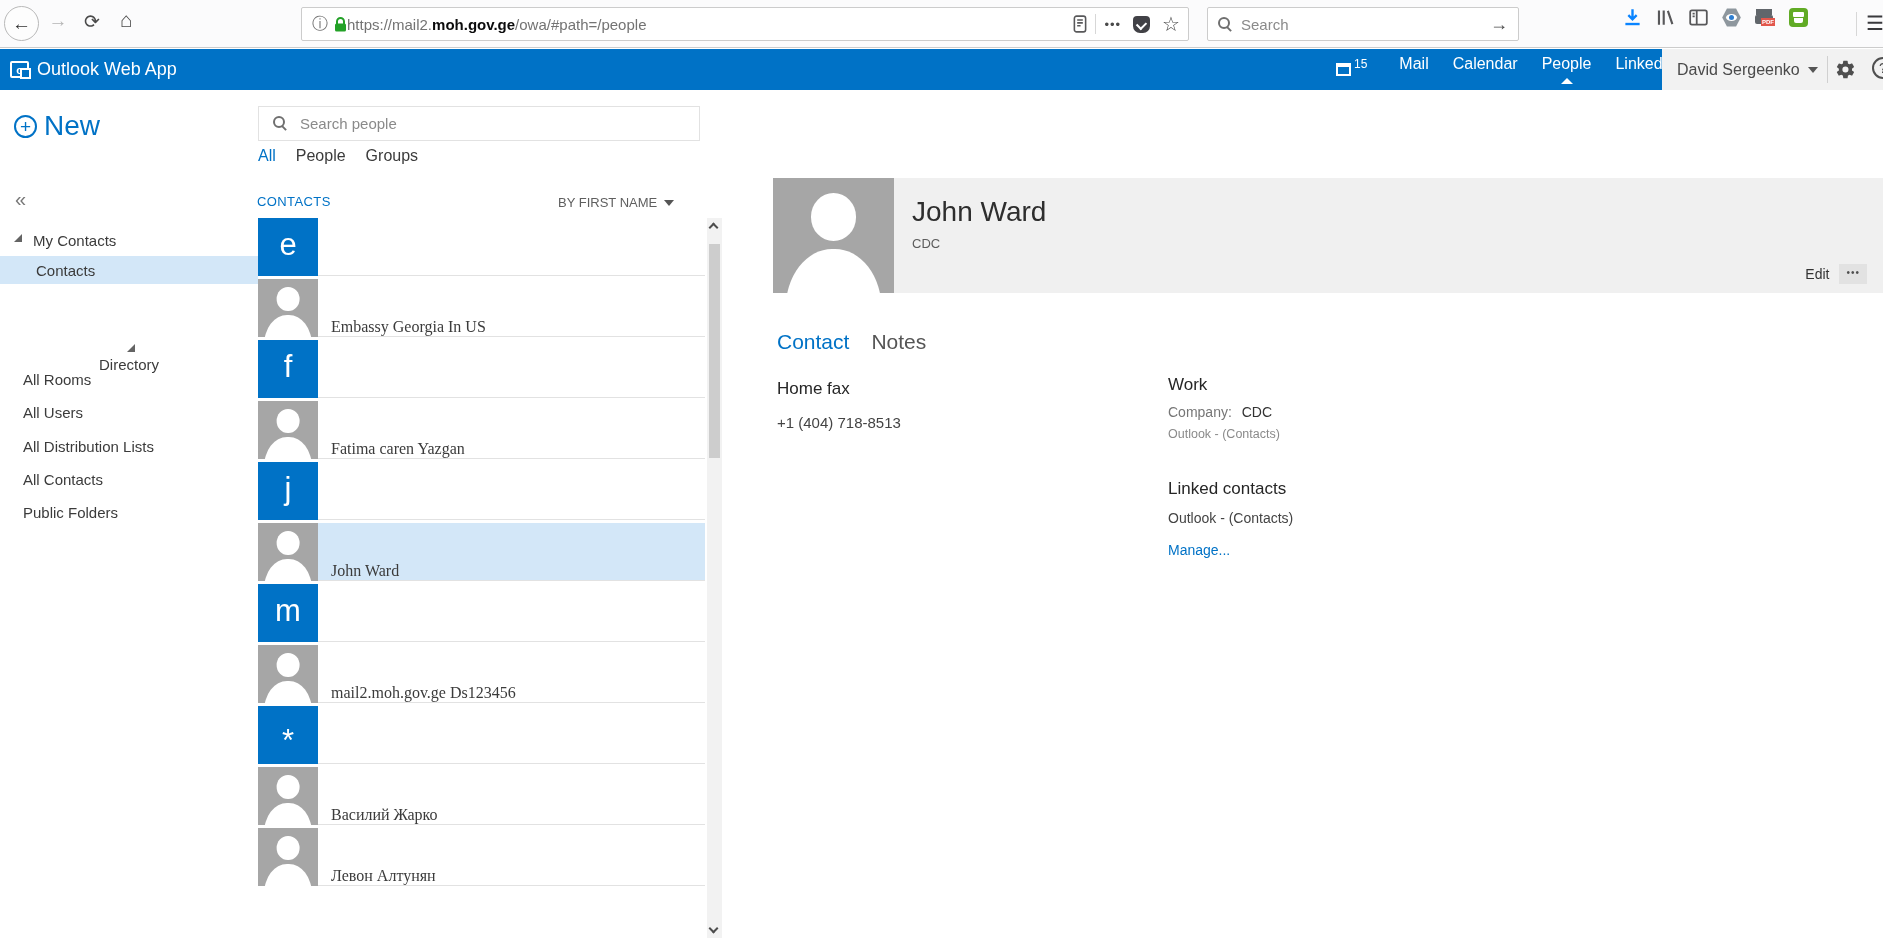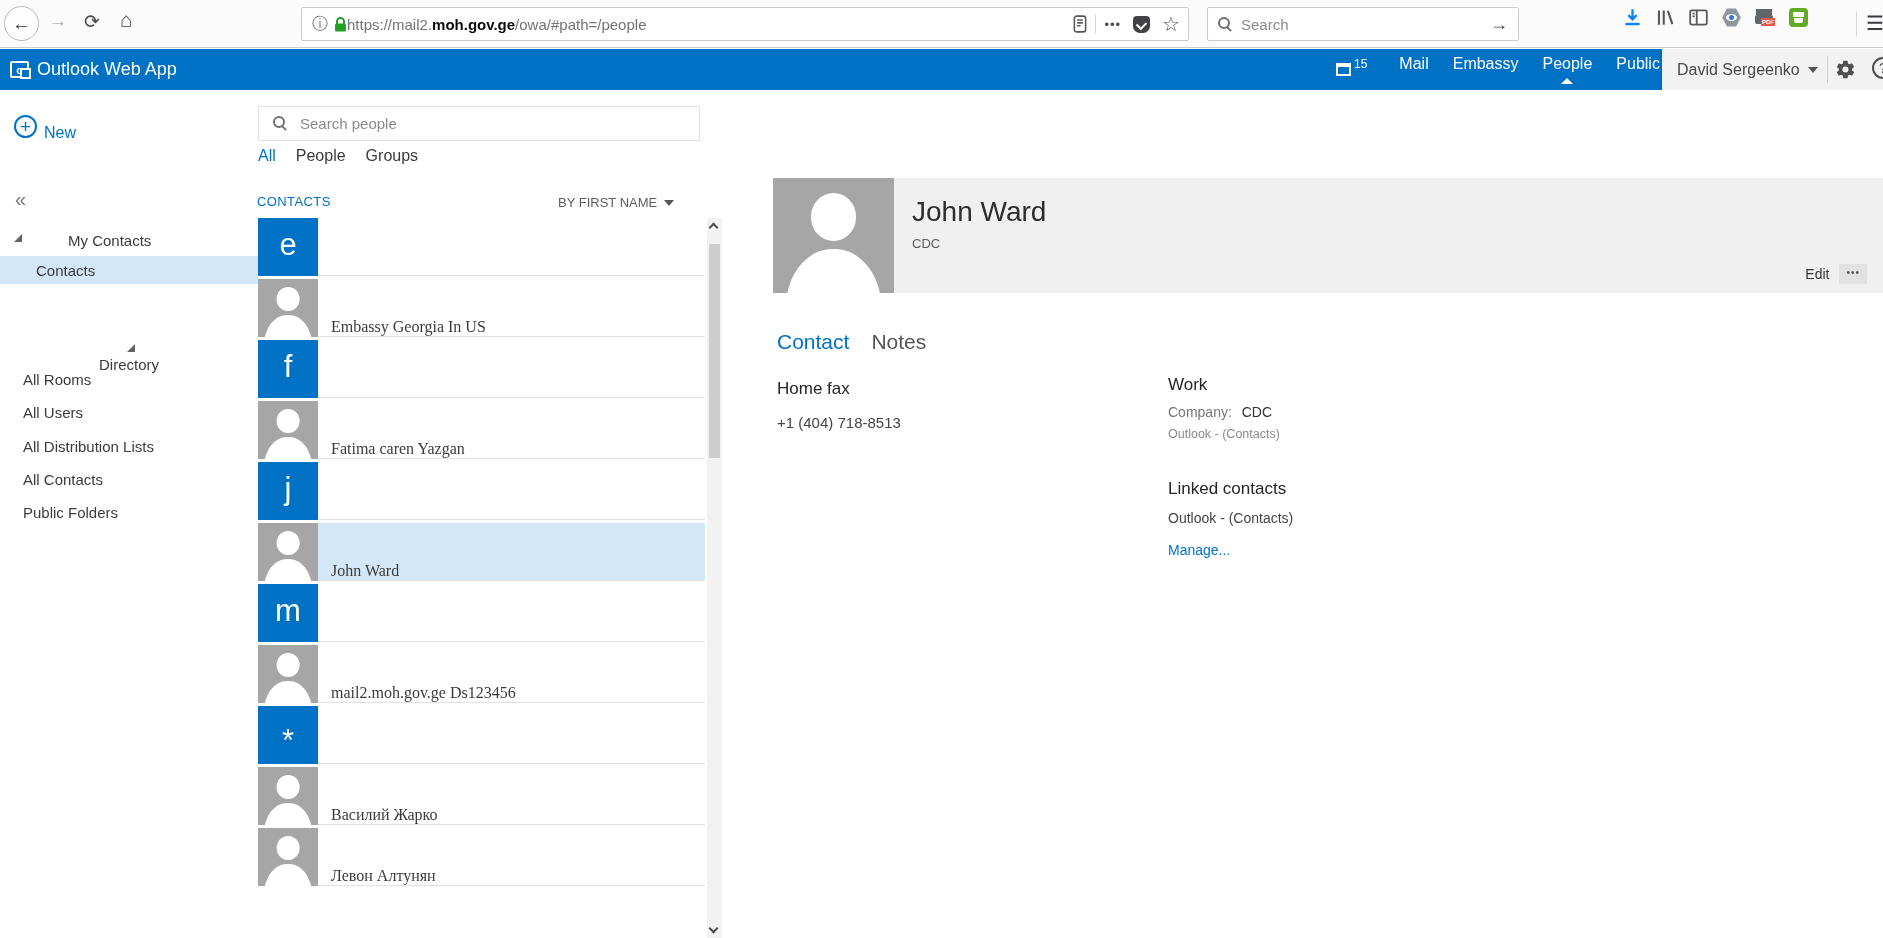--- a/index.html
+++ b/index.html
@@ -55,21 +55,21 @@
   .user-area { position:absolute; left:1662px; top:49px; width:221px; height:41px; background:#f2f2f2; display:flex; align-items:center; }
   .user-name { margin-left:15px; font-size:16px; color:#4a4a4a; }
   .caret-down { width:0; height:0; border-left:5px solid transparent; border-right:5px solid transparent; border-top:6px solid #555; margin-left:8px; }
   .user-vline { position:absolute; left:165px; top:7px; width:1px; height:27px; background:#d0d0d0; }
   .gear-wrap { position:absolute; left:173px; top:10px; }
   .help-partial { position:absolute; left:210px; top:8px; width:22px; height:22px; border:2px solid #4f4f4f; border-radius:50%; color:#4f4f4f; font-size:14px; text-align:center; line-height:19px; }
 
   
   .new-btn { position:absolute; left:14px; top:110px; display:flex; align-items:center; gap:7px; color:#0072c6; }
   .plus-circle { width:23px; height:23px; border:2px solid #0072c6; border-radius:50%; font-size:19px; line-height:20px; text-align:center; }
-  .new-label { font-size:16px; font-weight:300;margin-top:14px; }
+  .new-label { font-size:28px; font-weight:300; }
   .collapse-glyph { position:absolute; left:15px; top:188px; font-size:20px; color:#777; }
   .tree-row { position:absolute; left:0; width:258px; height:28px; display:flex; align-items:center; font-size:15px; color:#3b3b3b; }
   .tree-row.sel { background:#d3e7f8; }
   .expander { width:0; height:0; border-left:8px solid transparent; border-bottom:8px solid #646464; margin:0 11px 4px 14px; }
   .tree-indent { margin-left:23px; }
 
   
   .ppl-search { position:absolute; left:258px; top:106px; width:442px; height:35px; background:#fff; border:1px solid #e2e2e2; display:flex; align-items:center; padding:0 14px; }
   .ppl-search input { border:none; outline:none; flex:1; font-size:15px; font-family:inherit; margin-left:12px; background:transparent; }
   .ppl-search input::placeholder { color:#8a8a8a; }
@@ -172,26 +172,26 @@
   <div class="brand">
     <span class="owa-logo">o</span>
     <span>Outlook Web App</span>
   </div>
   <div class="owa-nav">
     <span class="cal-wrap">
       <span class="cal-icon"></span>
       <span class="cal-badge">15</span>
     </span>
     <span class="nav-item">Mail</span>
-    <span class="nav-item">Embassy</span>
+    <span class="nav-item">Calendar</span>
     <span class="nav-item">
         <span>People</span>
         <span class="nav-caret"></span>
       </span>
-    <span class="nav-item">Public</span>
+    <span class="nav-item">Linked</span>
   </div>
 </div>
 <div class="user-area">
   <span class="user-name">David Sergeenko</span>
   <span class="caret-down"></span>
   <span class="user-vline"></span>
   <span class="gear-wrap">
     <svg width="21" height="21" viewBox="0 0 24 24" fill="#4f4f4f">
         <path d="M19.4 13c.04-.33.06-.66.06-1s-.02-.67-.06-1l2.1-1.65a.5.5 0 0 0 .12-.64l-2-3.46a.5.5 0 0 0-.6-.22l-2.49 1a7.3 7.3 0 0 0-1.73-1l-.38-2.65A.5.5 0 0 0 13.93 2h-4a.5.5 0 0 0-.5.42l-.38 2.65c-.63.26-1.2.6-1.73 1l-2.49-1a.5.5 0 0 0-.6.22l-2 3.46a.5.5 0 0 0 .12.64L4.45 11c-.04.33-.06.66-.06 1s.02.67.06 1l-2.1 1.65a.5.5 0 0 0-.12.64l2 3.46c.14.24.42.33.6.22l2.49-1c.53.4 1.1.74 1.73 1l.38 2.65a.5.5 0 0 0 .5.42h4a.5.5 0 0 0 .5-.42l.38-2.65c.63-.26 1.2-.6 1.73-1l2.49 1c.24.1.5 0 .6-.22l2-3.46a.5.5 0 0 0-.12-.64L19.4 13zm-7.47 2.5a3.5 3.5 0 1 1 0-7 3.5 3.5 0 0 1 0 7z"></path>
       </svg>
@@ -199,21 +199,21 @@
   <span class="help-partial">?</span>
 </div>
 
 <div>
   <div class="new-btn">
     <span class="plus-circle">+</span>
     <span class="new-label">New</span>
   </div>
   <span class="collapse-glyph">«</span>
 
-  <div class="tree-row" style="top:226px;gap:35px;">
+  <div class="tree-row" style="top:226px;">
     <span class="expander"></span>
     <span>My Contacts</span>
   </div>
   <div class="tree-row sel" style="top:256px;">
     <span class="tree-indent" style="margin-left:36px;">Contacts</span>
   </div>
   <div class="tree-row" style="top:344px;flex-direction:column;">
     <span class="expander"></span>
     <span>Directory</span>
   </div>

